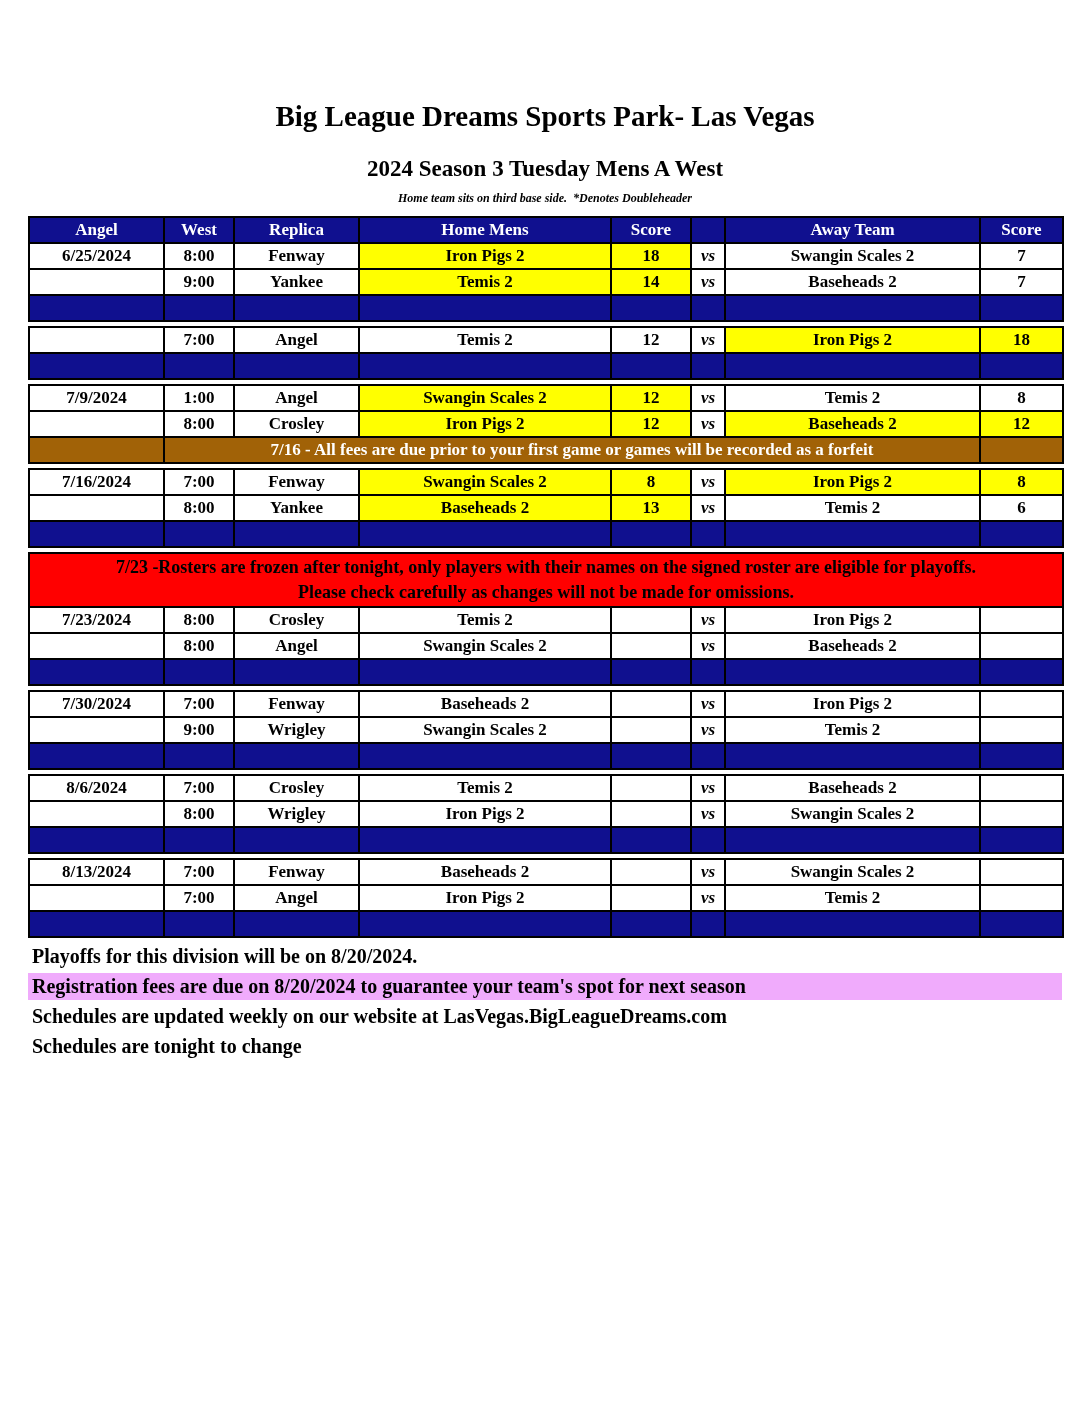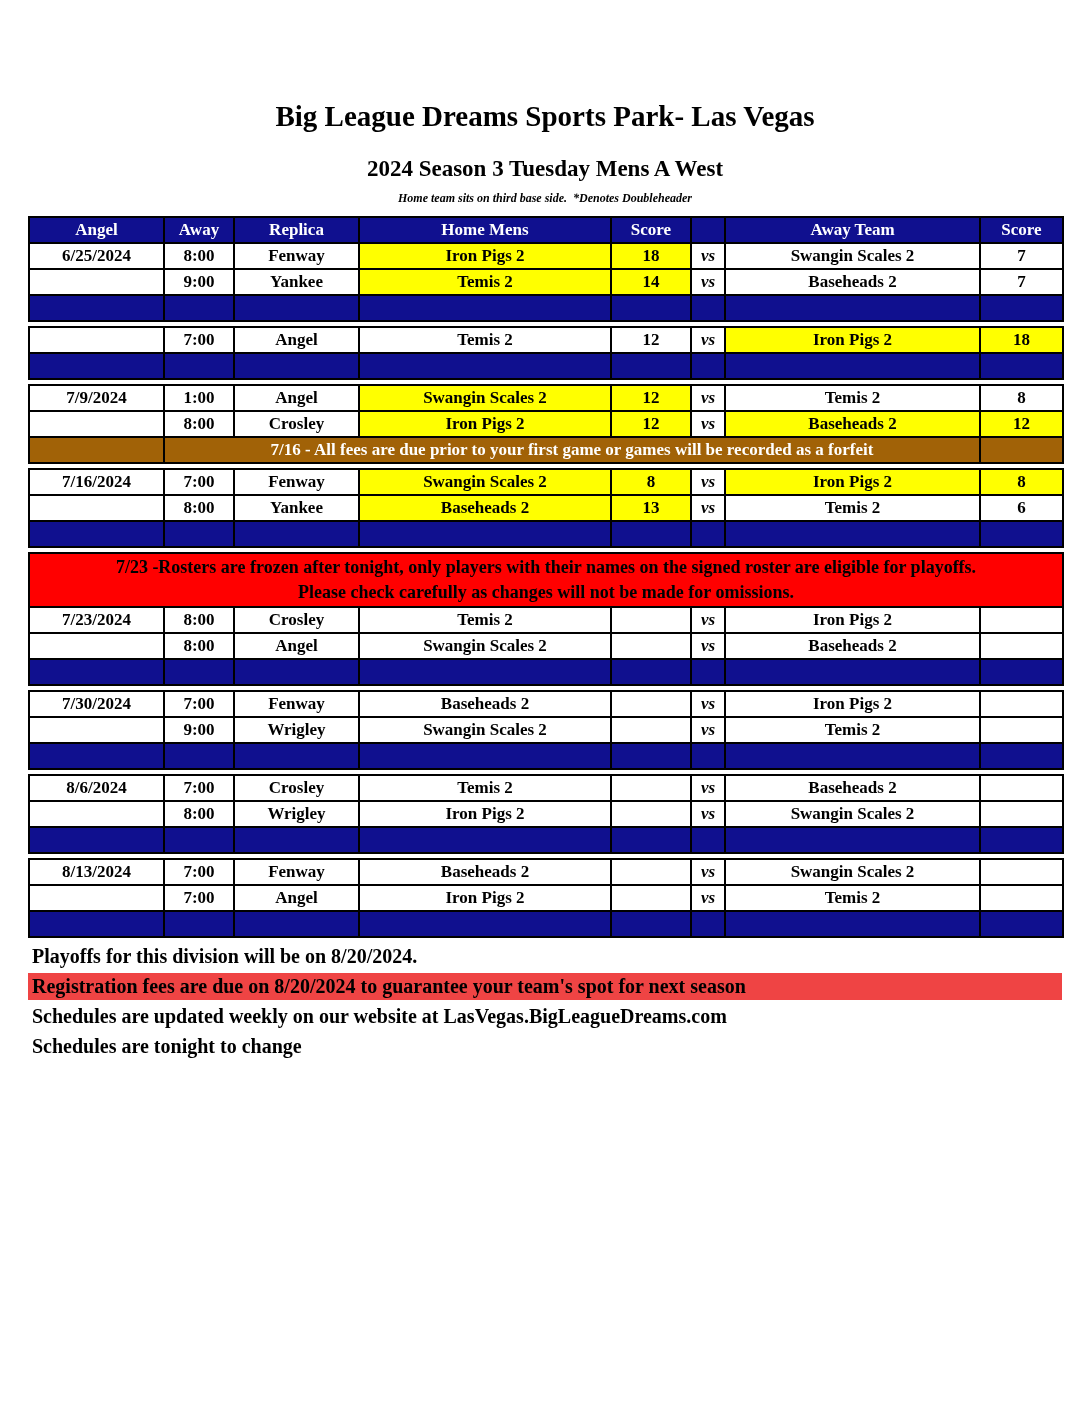--- a/index.html
+++ b/index.html
@@ -32,21 +32,21 @@
   tr.banner td {
     background:#ff0000; color:#000000; height:52px; font-size:18px; line-height:25px;
     white-space:normal;
   }
 
   td.hl   { background:#ffff00; }
   td.c-vs { font-style:italic; font-size:14px; }
 
   .footer { width:1034px; margin-top:5px; font-weight:bold; font-size:20px; }
   .footer-line { padding:2px 4px; margin-top:3px; white-space:nowrap; }
-  .footer-line.hl { background:#ef4444; }
+  .footer-line.hl { background:#f0abfc; }
 </style>
 </head>
 <body>
 
 <div class="sheet">
 
   <div class="doc-title">Big League Dreams Sports Park- Las Vegas</div>
   <div class="doc-subtitle">2024 Season 3 Tuesday Mens A West</div>
   <div class="doc-note">Home team sits on third base side.  *Denotes Doubleheader</div>
 
@@ -57,21 +57,21 @@
         <col style="width:125px">
         <col style="width:252px">
       <col style="width:80px">
         <col style="width:34px">
         <col style="width:255px">
         <col style="width:83px">
     </colgroup>
     <thead>
       <tr>
         <th>Angel</th>
-        <th>Away</th>
+        <th>West</th>
         <th>Replica</th>
         <th>Home Mens</th>
         <th>Score</th>
         <th></th>
         <th>Away Team</th>
         <th>Score</th>
       </tr>
     </thead>
     <tbody>
 

